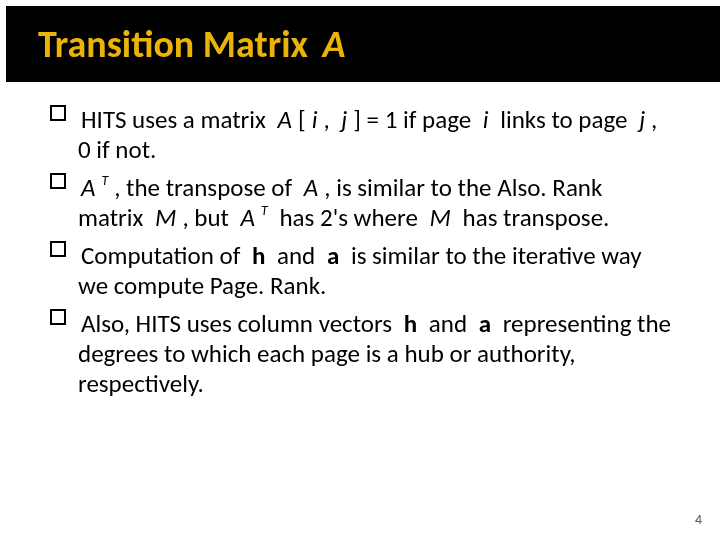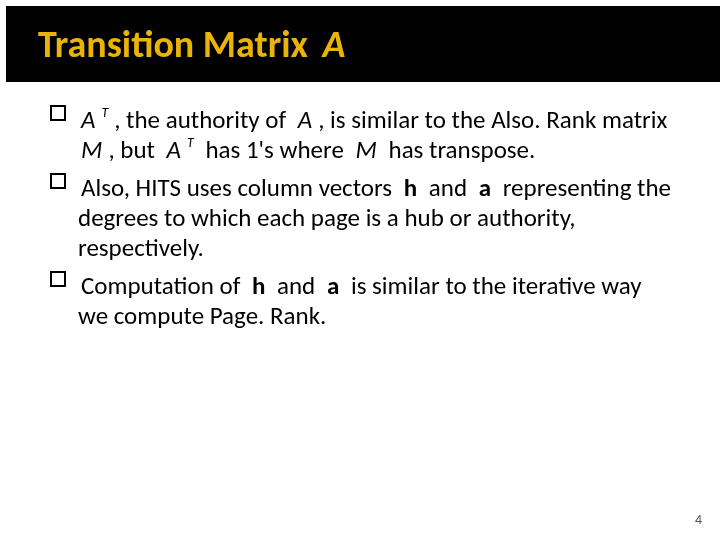--- a/index.html
+++ b/index.html
@@ -65,31 +65,35 @@
 <body>
 
 <div class="title-bar">
   <div class="title-text">
     <span>Transition Matrix </span><span class="ital">A</span>
   </div>
 </div>
 
 <div class="content">
 
+  <div class="bullet">
+    <span class="marker"></span>
+    <span>HITS uses a matrix </span><span class="ital">A</span><span>[</span><span class="ital">i</span><span>, </span><span class="ital">j</span><span>] = 1 if page </span><span class="ital">i</span><span> links to page </span><span class="ital">j</span><span>, 0 if not.</span>
+  </div>
 
   <div class="bullet">
     <span class="marker"></span>
-    <span class="ital">A</span><span class="sup">T</span><span>, the authority of </span><span class="ital">A</span><span>, is similar to the Also. Rank matrix </span><span class="ital">M</span><span>, but </span><span class="ital">A</span><span class="sup">T</span><span> has 1's where </span><span class="ital">M</span><span> has transpose.</span>
+    <span class="ital">A</span><span class="sup">T</span><span>, the transpose of </span><span class="ital">A</span><span>, is similar to the Also. Rank matrix </span><span class="ital">M</span><span>, but </span><span class="ital">A</span><span class="sup">T</span><span> has 2's where </span><span class="ital">M</span><span> has transpose.</span>
+  </div>
+
+  <div class="bullet">
+    <span class="marker"></span>
+    <span>Computation of </span><span class="bold">h</span><span> and </span><span class="bold">a</span><span> is similar to the iterative way we compute Page. Rank.</span>
   </div>
 
   <div class="bullet">
     <span class="marker"></span>
     <span>Also, HITS uses column vectors </span><span class="bold">h</span><span> and </span><span class="bold">a</span><span> representing the degrees to which each page is a hub or authority, respectively.</span>
   </div>
 
-  <div class="bullet">
-    <span class="marker"></span>
-    <span>Computation of </span><span class="bold">h</span><span> and </span><span class="bold">a</span><span> is similar to the iterative way we compute Page. Rank.</span>
-  </div>
-
 </div>
 
 <div class="page-num">4</div>
 
 </body></html>

